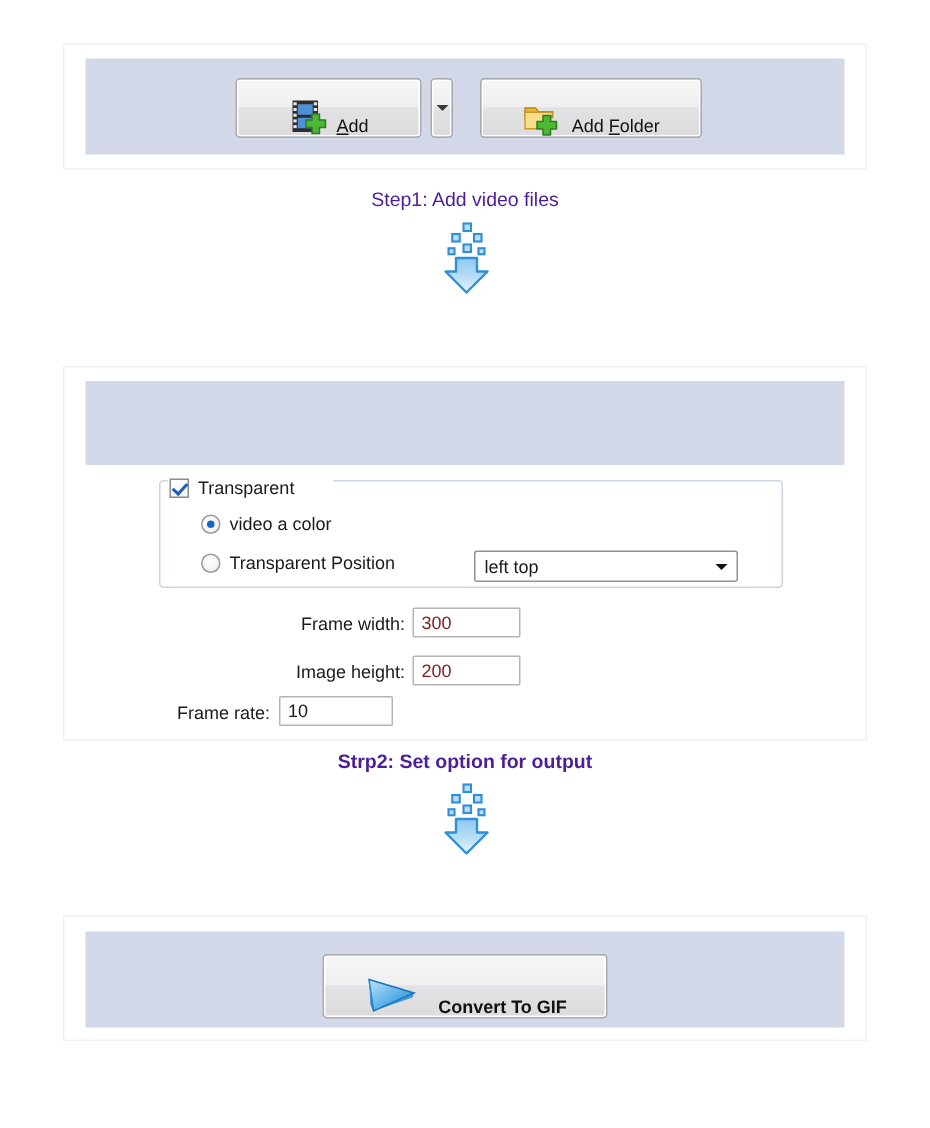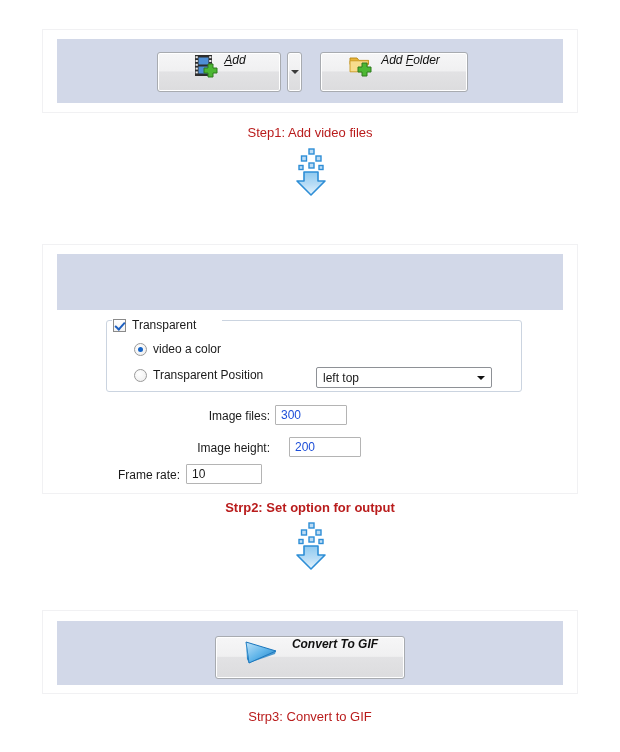--- a/index.html
+++ b/index.html
@@ -38,25 +38,24 @@
 
   
   .winbtn {
     position: absolute;
     box-sizing: border-box;
     border: 1px solid #a8abb0;
     border-radius: 3px;
     background: linear-gradient(to bottom,
                 #f6f6f7 0%, #f0f0f1 47%, #e2e2e4 50%, #dcdcde 100%);
     display: flex;
-    align-items: flex-start;
+    align-items: flex-end;
     justify-content: center;
     cursor: default;
     box-shadow: inset 0 0 0 1px #ffffff;
-    font-style: italic;
   }
   .winbtn .btn-label {
     font-size: 12px;
     color: #111;
     white-space: nowrap;
   }
   .winbtn .btn-label u { text-decoration: underline; }
 
   .split-arrow {
     position: absolute;
@@ -76,21 +75,21 @@
     border-right: 4px solid transparent;
     border-top: 4px solid #3a3a3a;
   }
 
   
   .step-caption {
     position: absolute;
     width: 100%;
     left: 0;
     text-align: center;
-    color: #b91c1c;
+    color: #4c1d95;
     font-size: 13px;
     font-family: "Liberation Sans", sans-serif;
   }
 
   
   .arrow-wrap {
     position: absolute;
   }
 
   
@@ -147,21 +146,21 @@
 
   .textbox {
     position: absolute;
     box-sizing: border-box;
     border: 1px solid #b4b4b4;
     background: #ffffff;
     font-size: 12px;
     display: flex;
     align-items: center;
     padding-left: 5px;
-    color: #1d4ed8;
+    color: #7f1d1d;
     border-radius: 1px;
   }
   .textbox.dark { color: #1a1a1a; }
 
   .field-label {
     position: absolute;
     font-size: 12px;
     color: #1a1a1a;
     text-align: right;
     white-space: nowrap;
@@ -285,25 +284,25 @@
     <span class="ctl-label">Transparent Position</span>
   </div>
 
   <div class="combo" style="left:316px; top:367px; width:176px; height:21px;">
     <span class="combo-text">left top</span>
     <span class="combo-btn">
       <span class="tri-down" style="border-top-color:#111;"></span>
     </span>
   </div>
 
-  <div class="field-label" style="left:150px; top:409px; width:120px;">Image files:</div>
+  <div class="field-label" style="left:150px; top:409px; width:120px;">Frame width:</div>
   <div class="textbox" style="left:275px; top:405px; width:72px; height:20px;">300</div>
 
   <div class="field-label" style="left:150px; top:441px; width:120px;">Image height:</div>
-  <div class="textbox" style="left:275px; top:437px; width:72px; height:20px;margin-left:14px;">200</div>
+  <div class="textbox" style="left:275px; top:437px; width:72px; height:20px;">200</div>
 
   <div class="field-label" style="left:60px; top:468px; width:120px;">Frame rate:</div>
   <div class="textbox dark" style="left:186px; top:464px; width:76px; height:20px;">10</div>
 
   <div class="step-caption" style="top:500px;font-weight:bold;">Strp2: Set option for output</div>
 
   <div class="arrow-wrap" style="left:292px; top:521px;">
     <svg width="38" height="50" viewBox="0 0 38 50">
       <g fill="#bcdcf5" stroke="#2e8ed6" stroke-width="1.4">
         <rect x="17" y="2" width="5" height="5"></rect>
@@ -344,15 +343,14 @@
           </linearGradient>
         </defs>
         <path d="M4 5 L34 14 L7 26 Z" fill="url(#pg)" stroke="#1874bb" stroke-width="1"></path>
         <path d="M4 5 L7 26 L5 22 Z" fill="url(#pg2)"></path>
         <path d="M7 26 L34 14 L33 17 Z" fill="#1a7ec4" opacity="0.75"></path>
       </svg>
     </span>
     <span class="btn-label bold-label">Convert To GIF</span>
   </div>
 
-  <div class="step-caption" style="top:709px;">Strp3: Convert to GIF</div>
 
 </div>
 
 </body></html>

